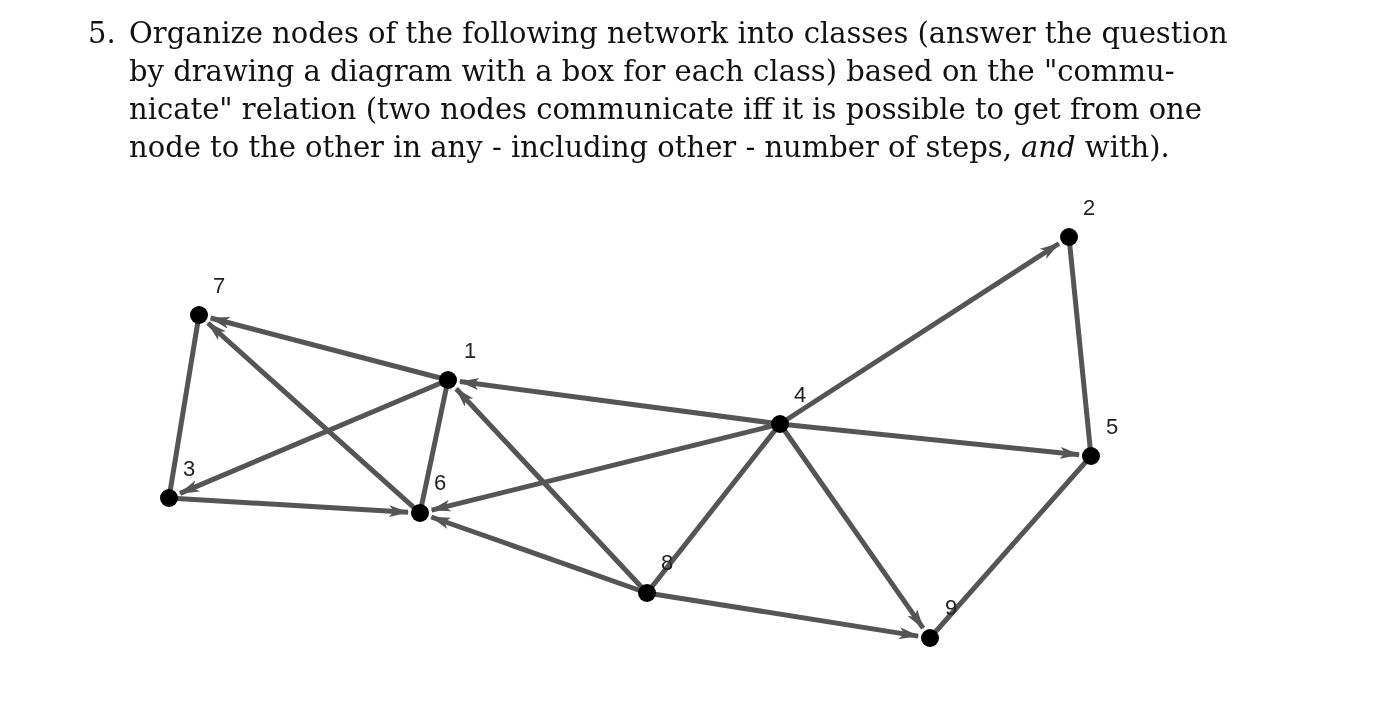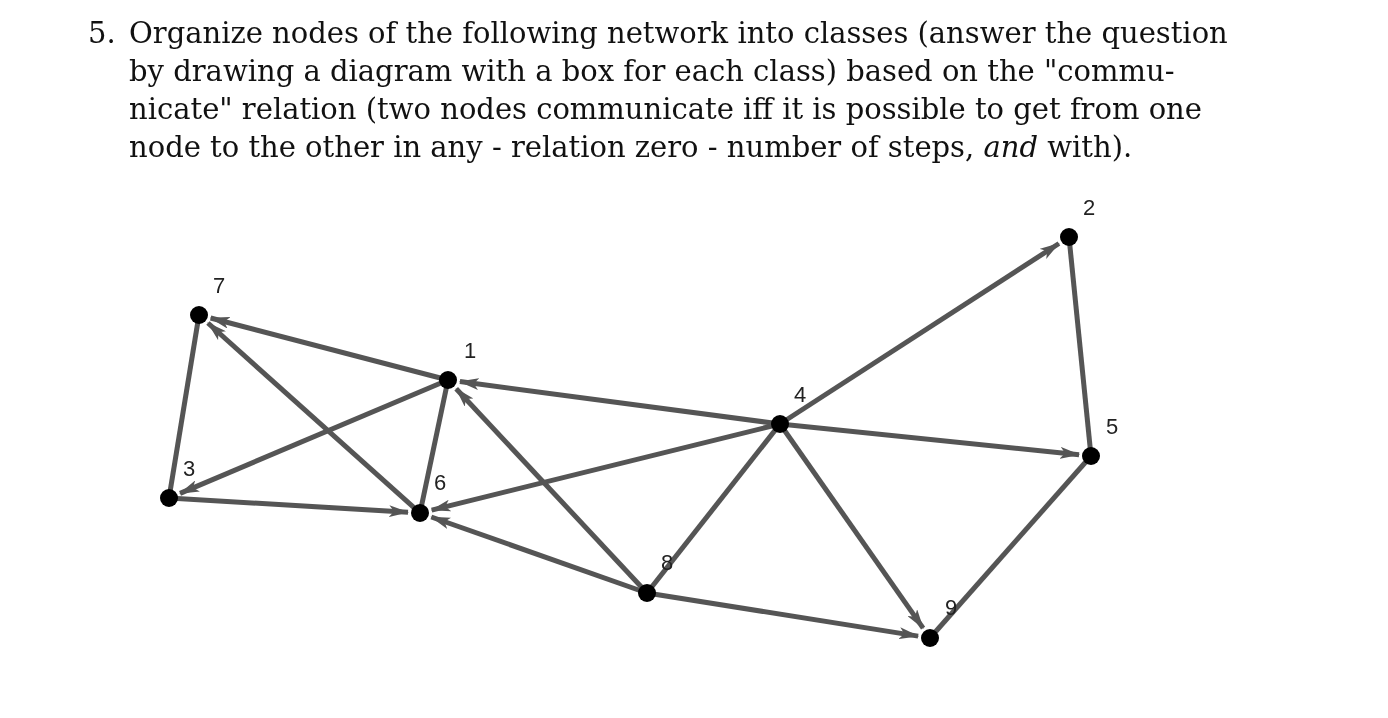--- a/index.html
+++ b/index.html
@@ -19,21 +19,21 @@
   </style>
 </head>
 <body>
 
 <div class="problem">
   <span class="num">5.</span>
   <div class="lines">
     <span class="line">Organize nodes of the following network into classes (answer the question</span>
     <span class="line">by drawing a diagram with a box for each class) based on the "commu-</span>
     <span class="line">nicate" relation (two nodes communicate iff it is possible to get from one</span>
-    <span class="line last"><span>node to the other in any - relation zero - number of steps, </span><em>and</em><span> with).</span></span>
+    <span class="line last"><span>node to the other in any - including other - number of steps, </span><em>and</em><span> with).</span></span>
   </div>
 </div>
 
 <svg class="graph" width="1388" height="718">
   <defs>
     <marker id="arrow" viewBox="0 0 20 12" refX="19" refY="6" markerWidth="20" markerHeight="12" markerUnits="userSpaceOnUse" orient="auto">
       <path d="M0,0 L20,6 L0,12 L5,6 Z" fill="#555555"></path>
     </marker>
   </defs>
   <g id="edges">

